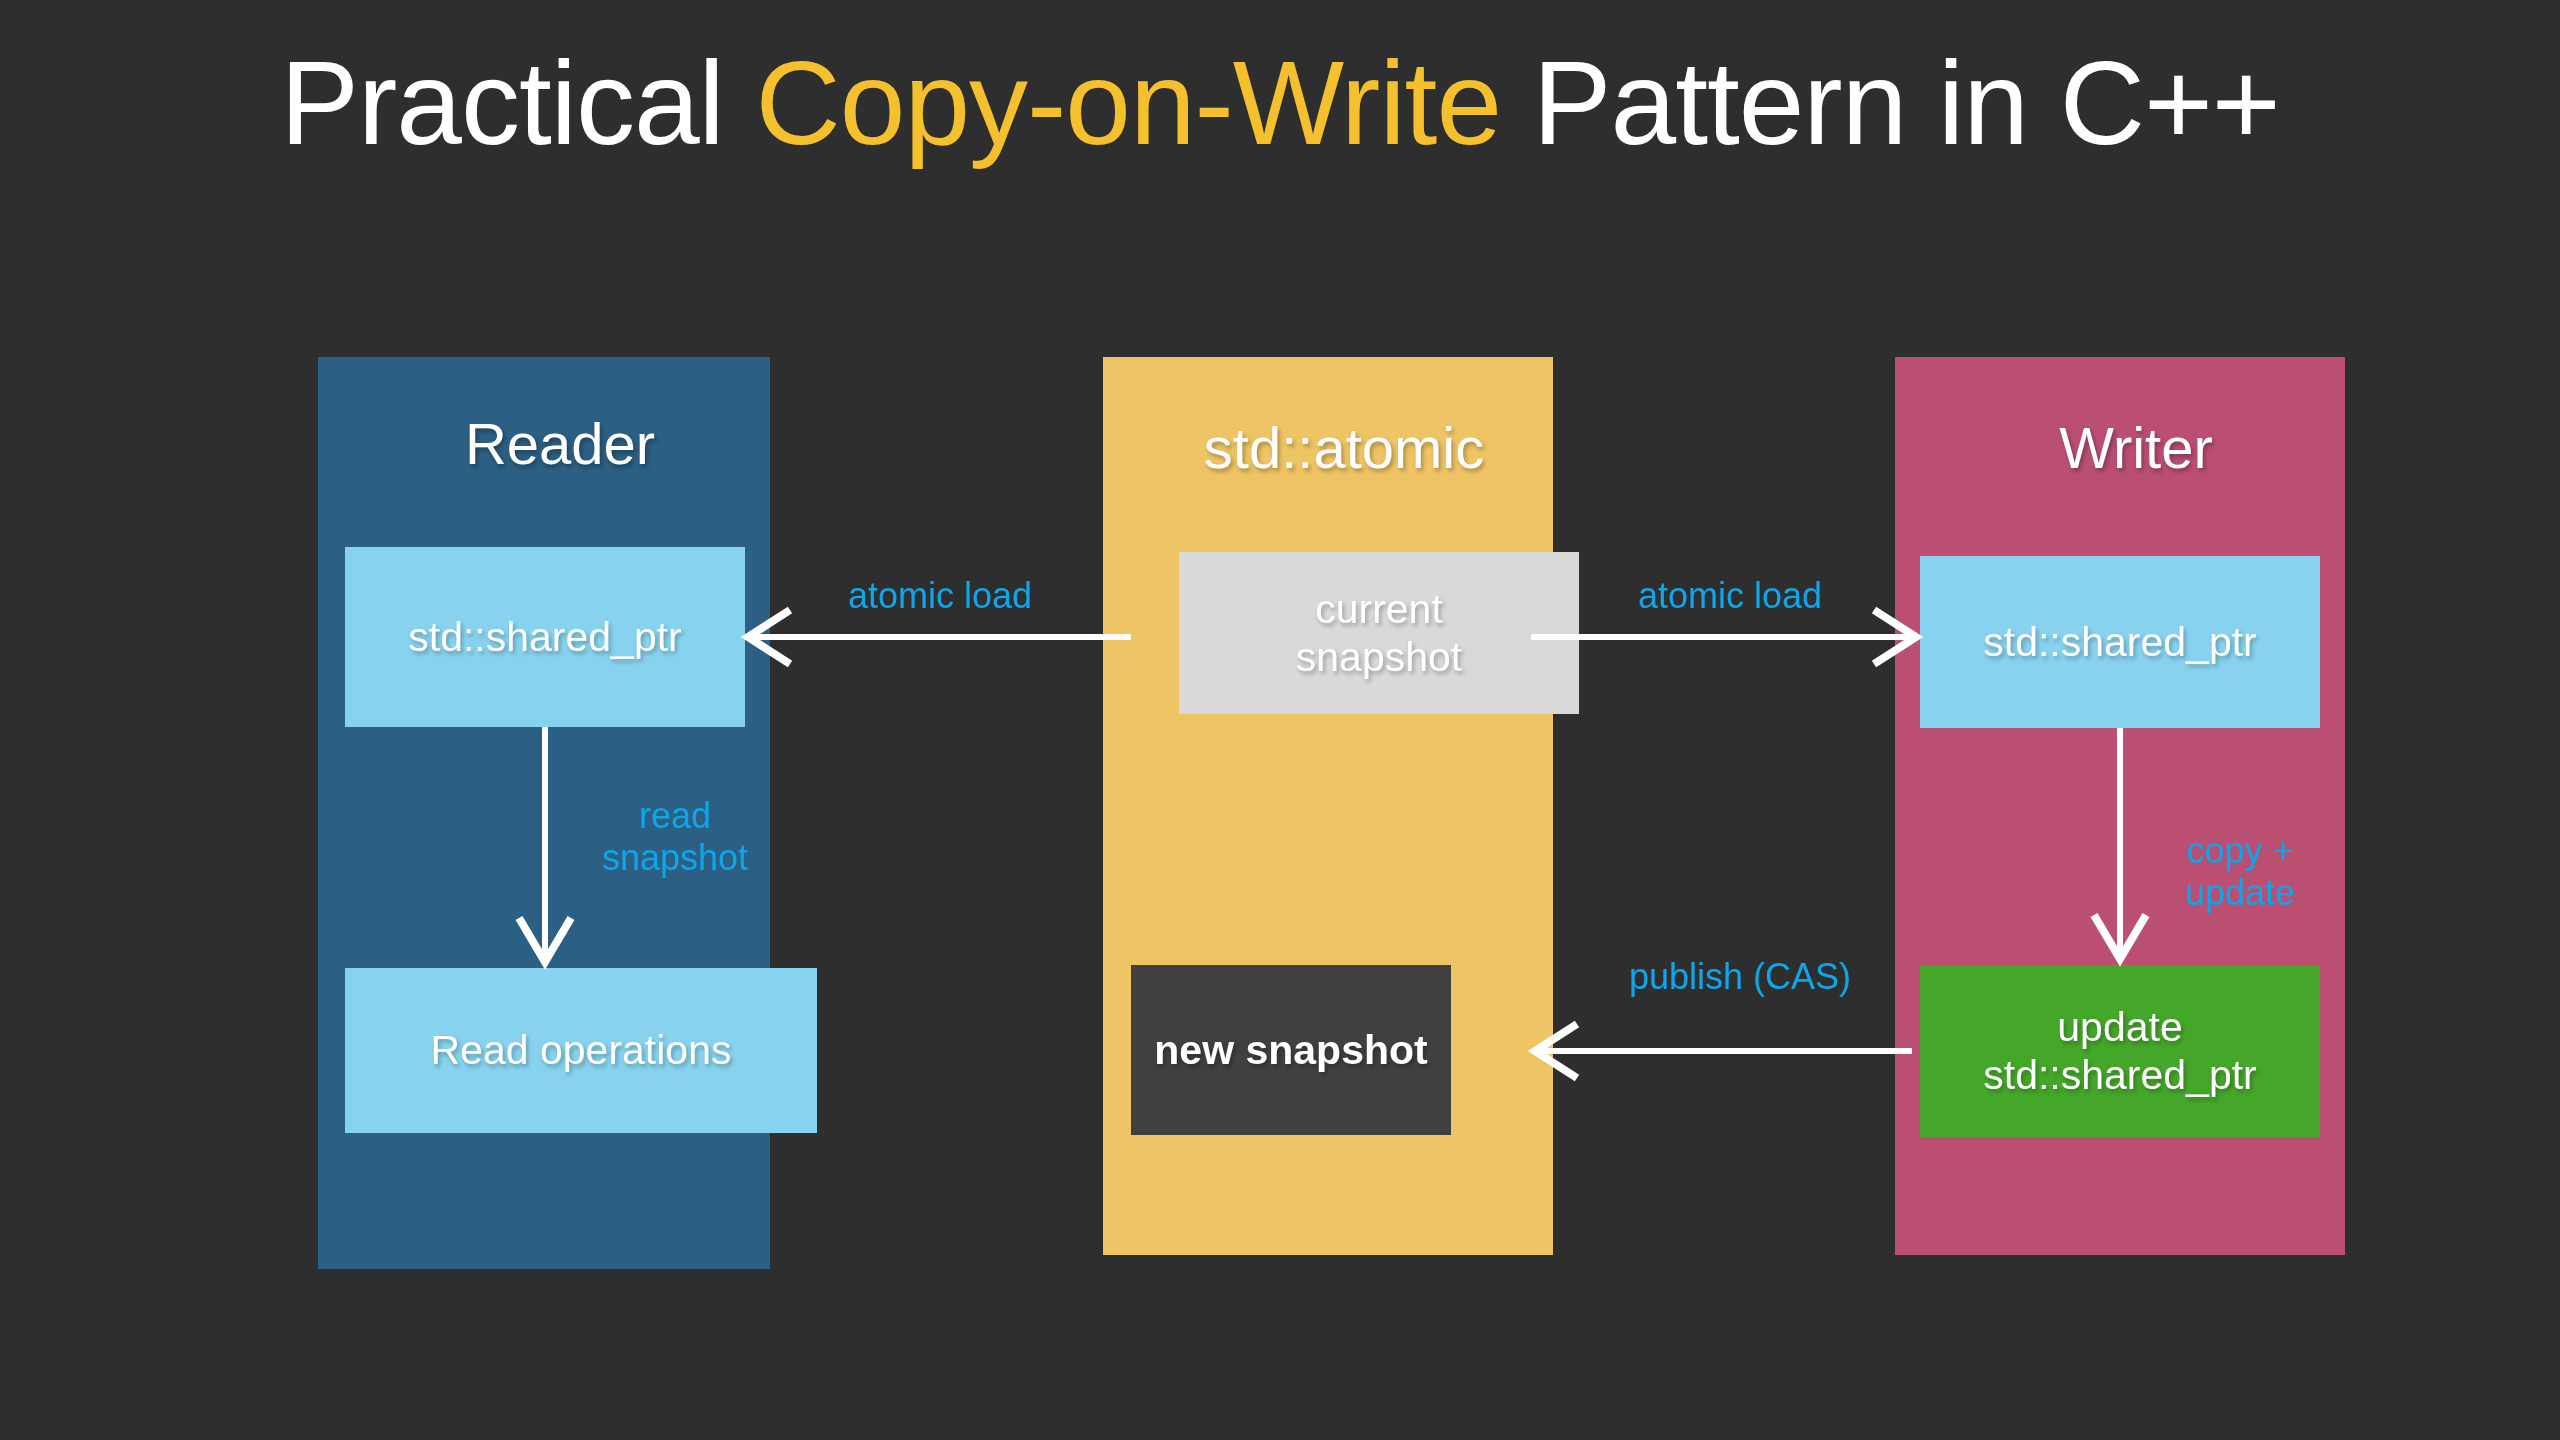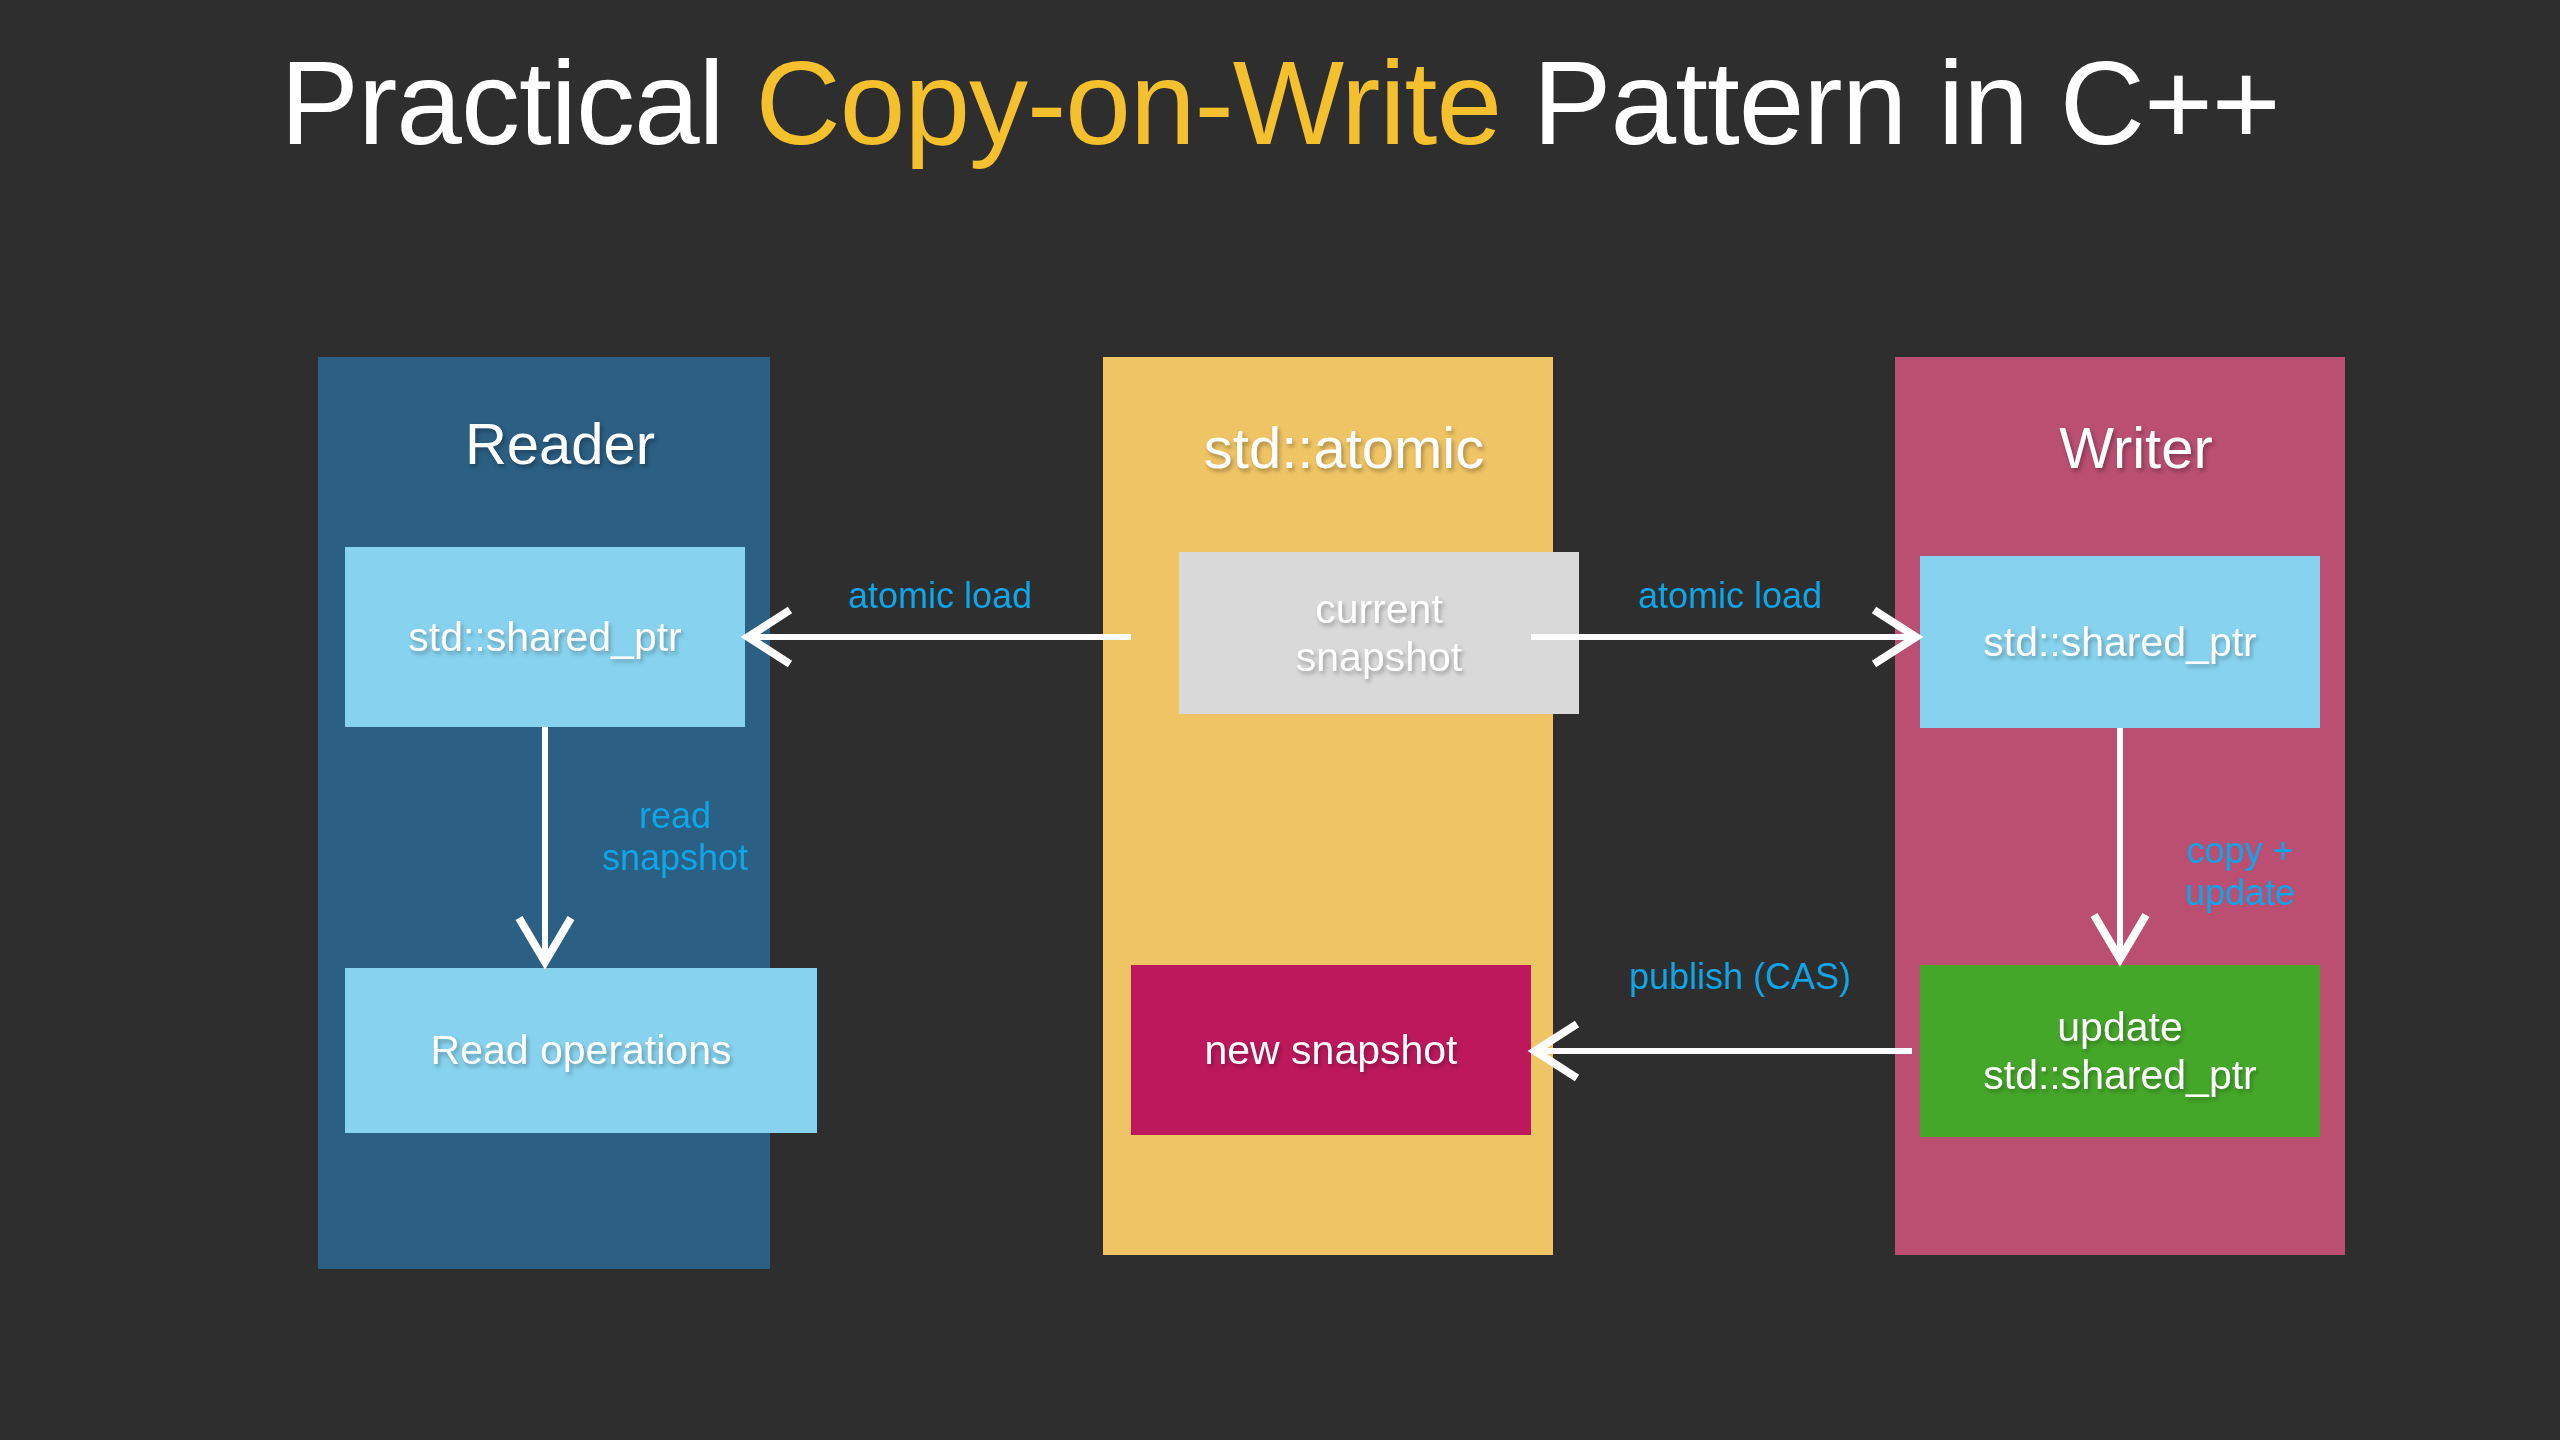--- a/index.html
+++ b/index.html
@@ -101,21 +101,21 @@
     <div class="lane-title" style="top:58px;">Reader</div>
   </div>
   <div class="node" style="left:345px; top:547px; width:400px; height:180px; background:#87d3ef;">std::shared_ptr</div>
   <div class="node" style="left:345px; top:968px; width:472px; height:165px; background:#87d3ef;">Read operations</div>
 
   <div class="lane" style="left:1103px; top:357px; width:450px; height:898px; background:#efc464;">
     <div class="lane-title" style="top:62px;">std::atomic</div>
   </div>
   <div class="node" style="left:1131px; top:552px; width:400px; height:162px; background:#d9d9d9;margin-left:48px;">current
 snapshot</div>
-  <div class="node" style="left:1131px; top:965px; width:400px; height:170px; background:#be185d;">new snapshot</div>
+  <div class="node" style="left:1131px; top:965px; width:320px; height:170px; background:#404040;font-weight:bold;">new snapshot</div>
 
   <div class="lane" style="left:1895px; top:357px; width:450px; height:898px; background:#ba4f72;">
     <div class="lane-title" style="top:62px;">Writer</div>
   </div>
   <div class="node" style="left:1920px; top:556px; width:400px; height:172px; background:#87d3ef;">std::shared_ptr</div>
   <div class="node" style="left:1920px; top:965px; width:400px; height:172px; background:#45a72a;">update
 std::shared_ptr</div>
 
   <svg id="wires" viewBox="0 0 2560 1440" xmlns="http://www.w3.org/2000/svg">
     <g stroke="#ffffff" stroke-width="6" fill="none" stroke-linecap="butt">

